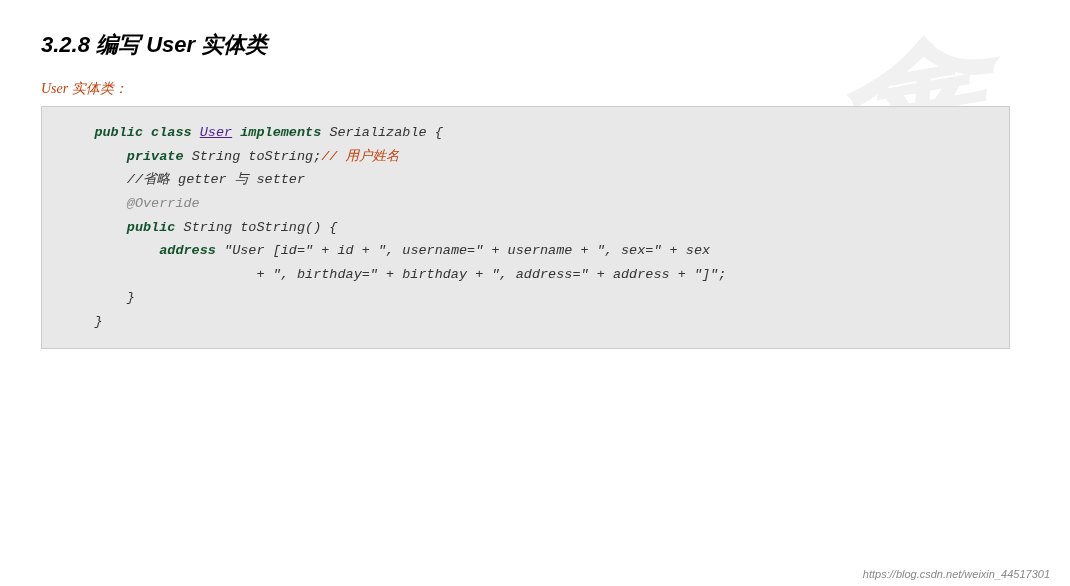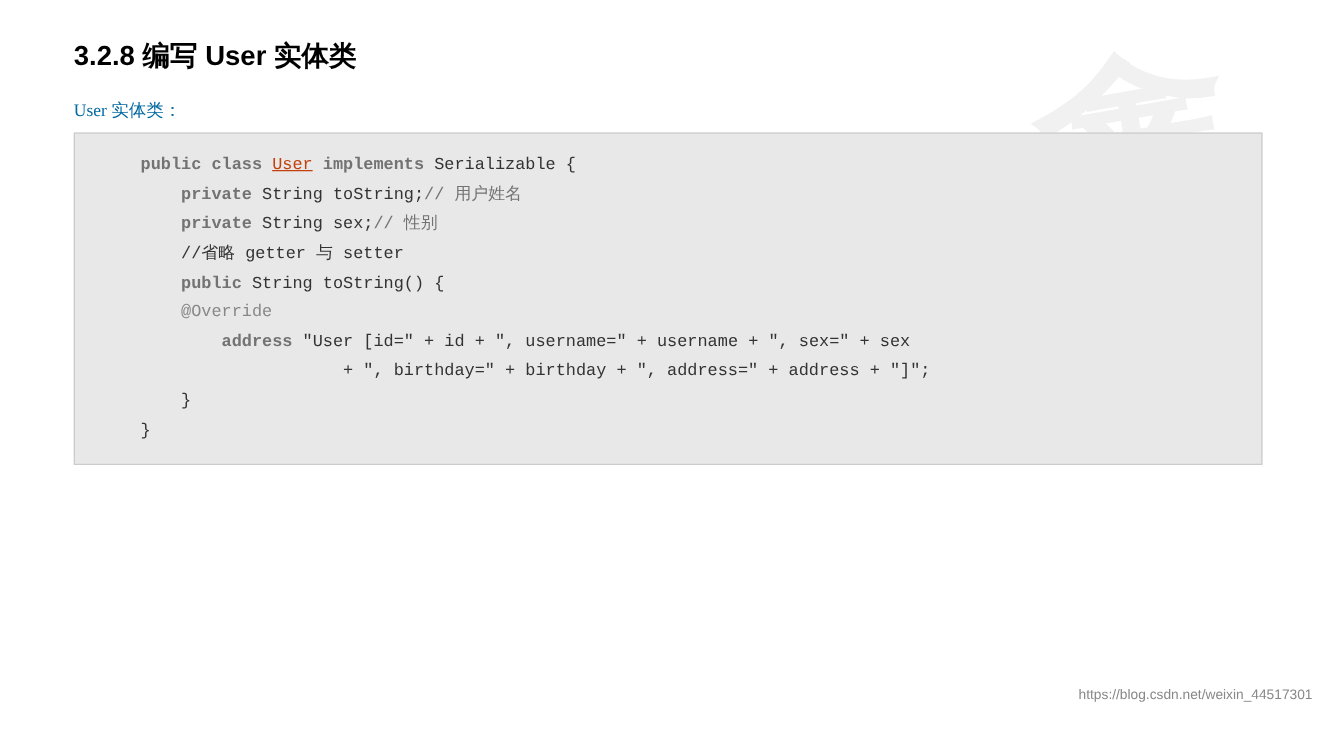--- a/index.html
+++ b/index.html
@@ -14,23 +14,24 @@
       width: 1070px;
       height: 586px;
       overflow: hidden;
       position: relative;
     }
 
     .page-container {
       width: 1070px;
       height: 586px;
       background: #ffffff;
-      padding: 30px 60px 20px 59px;
+      padding: 30px 60px 20px 41px;
       position: relative;
       overflow: hidden;
+      font-style: italic;
     }
 
     
     .watermark {
       position: absolute;
       right: 80px;
       top: 40px;
       font-size: 160px;
       color: rgba(200, 200, 200, 0.25);
       font-family: 'STKaiti', 'KaiTi', serif;
@@ -49,21 +50,21 @@
     .section-title {
       font-size: 22px;
       font-weight: bold;
       font-family: 'SimHei', 'STHeiti', sans-serif;
       color: #000000;
       margin-bottom: 20px;
     }
 
     .intro-text {
       font-size: 14px;
-      color: #0369a1;
+      color: #c2410c;
       margin-bottom: 8px;
       font-family: 'SimSun', 'STSong', serif;
     }
 
     .code-block {
       background: #e8e8e8;
       border: 1px solid #cccccc;
       padding: 14px 20px;
       font-family: 'Courier New', 'Consolas', monospace;
       font-size: 13.5px;
@@ -71,45 +72,45 @@
       color: #333333;
       margin-top: 4px;
     }
 
     .code-line {
       display: block;
       white-space: pre;
     }
 
     .kw {
-      color: #737373;
+      color: #14532d;
       font-weight: bold;
     }
 
     .classname {
-      color: #c2410c;
+      color: #4c1d95;
       text-decoration: underline;
     }
 
     .plain {
       color: #333333;
       text-align: right;
     }
 
     .comment-cn {
-      color: #737373;
+      color: #c2410c;
     }
 
     .comment-at {
       color: #888888;
     }
 
     .footer-url {
       position: absolute;
-      bottom: 24px;
+      bottom: 6px;
       right: 20px;
       font-size: 11px;
       color: #888888;
       font-family: Arial, sans-serif;
       z-index: 1;
       margin-top: 18px;
     }
   </style>
 </head>
 <body>
@@ -128,29 +129,28 @@
 
       <span class="code-line">    <span class="kw">public class</span> <span class="classname">User</span> <span class="kw">implements</span> <span class="plain">Serializable {</span></span>
 
       <span class="code-line"></span>
 
 
       <span class="code-line"></span>
 
       <span class="code-line">        <span class="kw">private</span> <span class="plain">String toString;</span><span class="comment-cn">// 用户姓名</span></span>
 
-      <span class="code-line">        <span class="kw">private</span> <span class="plain">String sex;</span><span class="comment-cn">// 性别</span></span>
 
 
 
       <span class="code-line">        <span class="plain">//省略 getter 与 setter</span></span>
 
+      <span class="code-line">        <span class="comment-at">@Override</span></span>
+
       <span class="code-line">        <span class="kw">public</span> <span class="plain">String toString() {</span></span>
-
-      <span class="code-line">        <span class="comment-at">@Override</span></span>
 
       <span class="code-line">            <span class="kw">address</span> <span class="plain">"User [id=" + id + ", username=" + username + ", sex=" + sex</span></span>
 
       <span class="code-line">                        <span class="plain">+ ", birthday=" + birthday + ", address=" + address + "]";</span></span>
 
       <span class="code-line"></span>
 
       <span class="code-line">        <span class="plain">}</span></span>
 
       <span class="code-line"></span>

